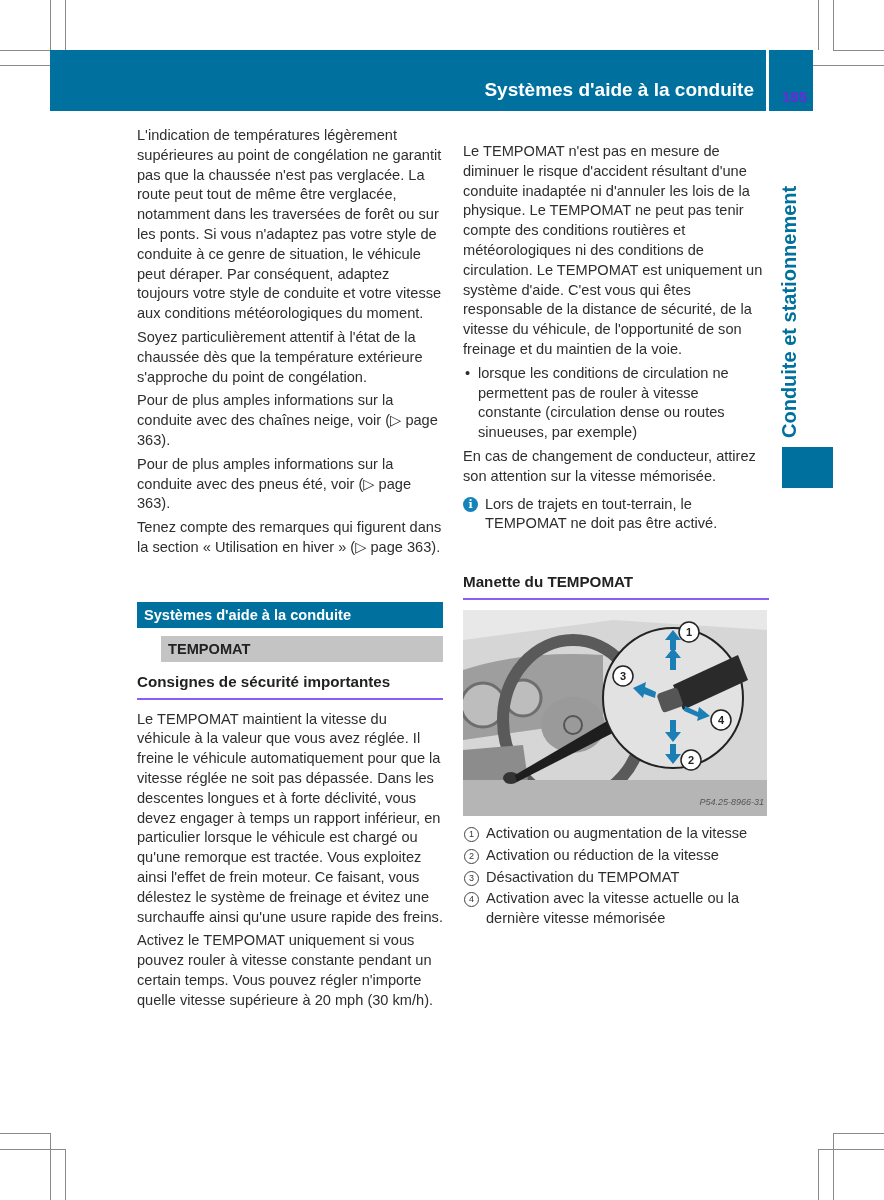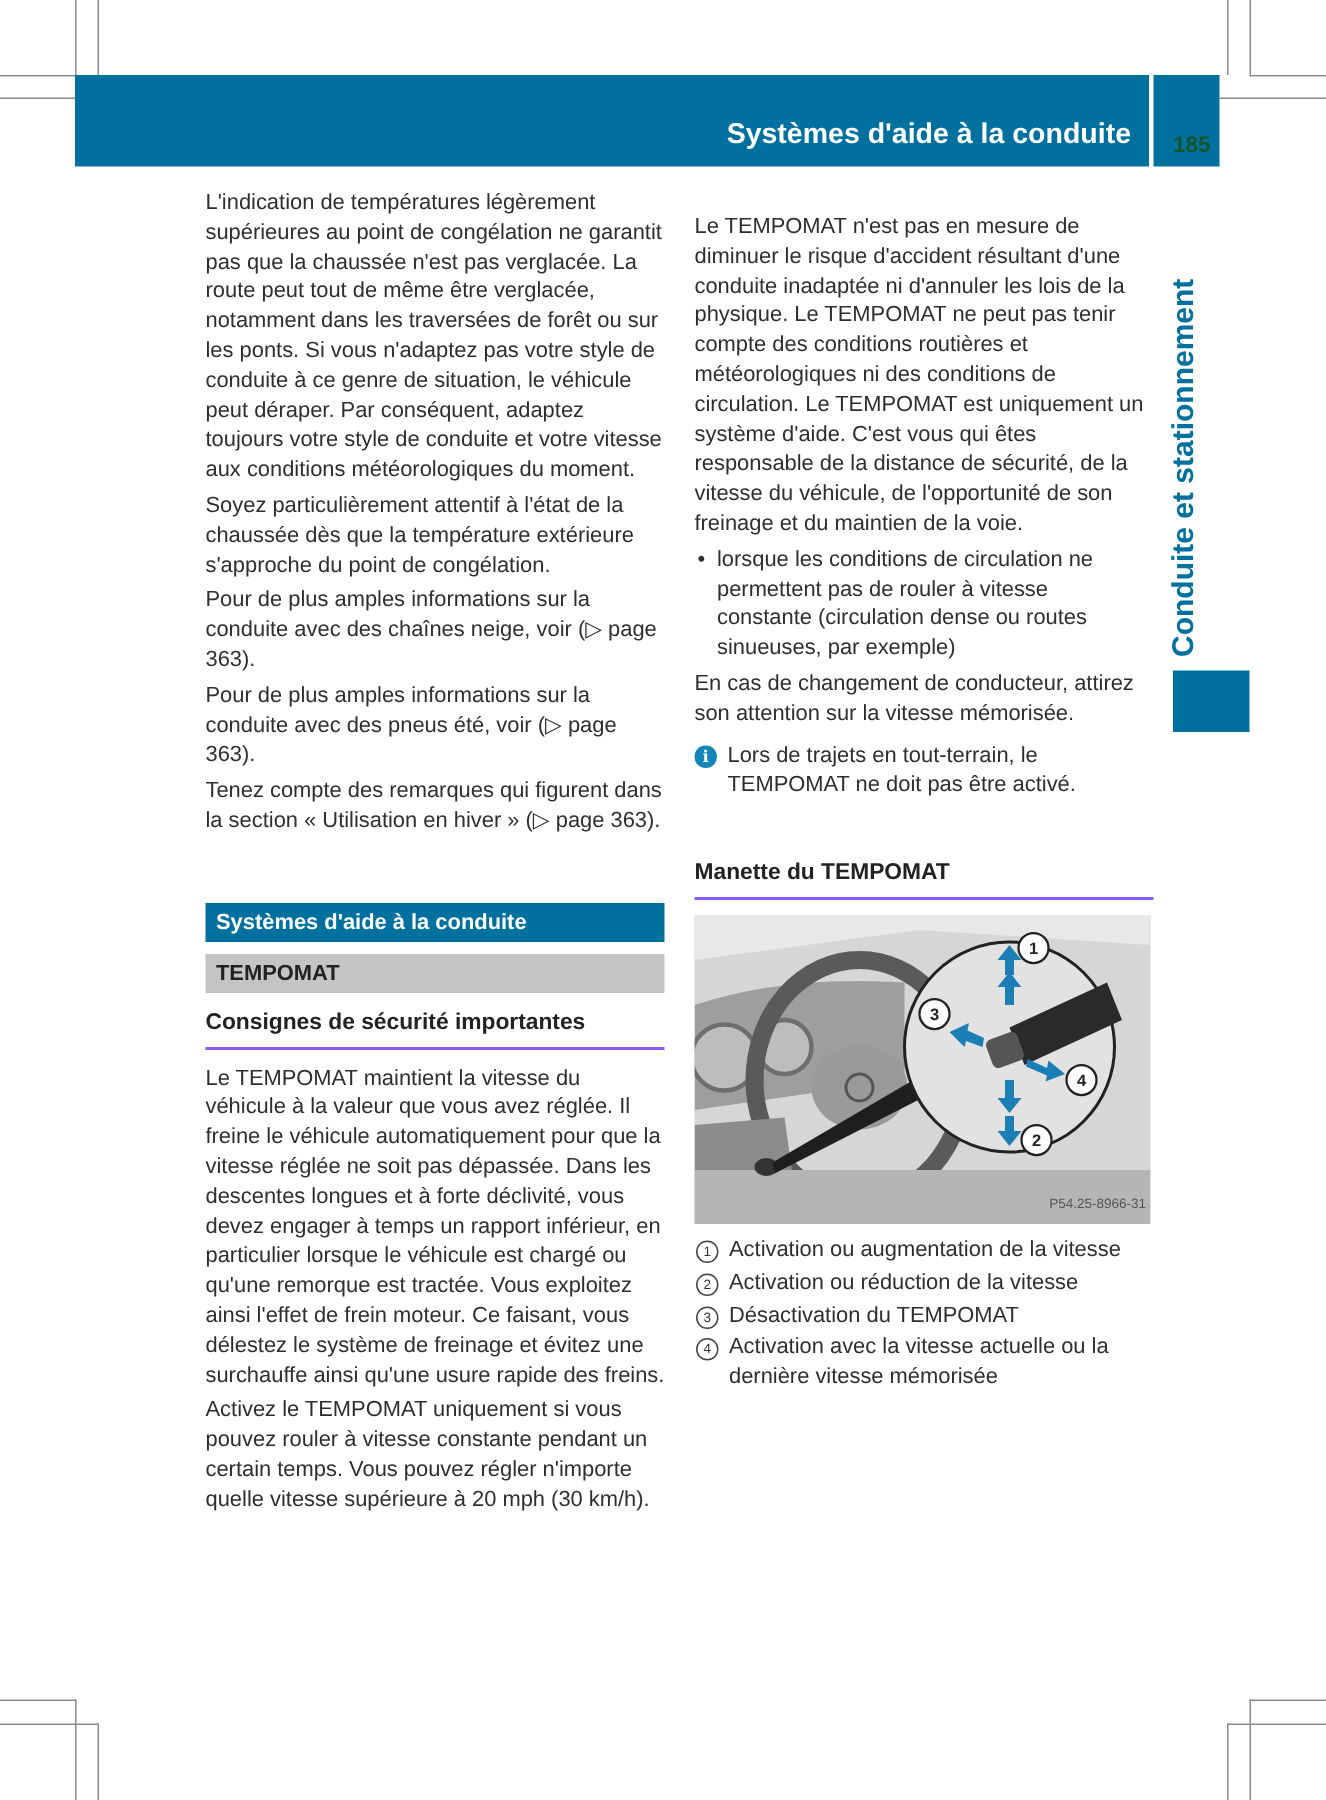--- a/index.html
+++ b/index.html
@@ -14,40 +14,40 @@
     background: #00709f;
   }
   .header-title {
     position: absolute; right: 130px; top: 50px; height: 61px; line-height: 1;
     color: #fff; font-weight: bold; font-size: 19px;
     display: flex; align-items: flex-end; padding-bottom: 12px; box-sizing: border-box;
   }
   .header-sep { position: absolute; left: 767px; top: 50px; width: 2px; height: 61px; background: #fff; }
   .header-num-box { position: absolute; left: 769px; top: 50px; width: 44px; height: 61px; background: #00709f; }
   .header-num {
-    position: absolute; left: 782px; top: 88px; color: #14532d; font-weight: bold; font-size: 15px;
+    position: absolute; left: 782px; top: 88px; color: #6d28d9; font-weight: bold; font-size: 15px;
   }
   .side-tab-text {
     position: absolute; left: 778px; top: 438px;
     transform: rotate(-90deg); transform-origin: left top;
     color: #00709f; font-weight: bold; font-size: 20px; white-space: nowrap;
   }
   .side-tab-block { position: absolute; left: 782px; top: 447px; width: 51px; height: 41px; background: #00709f; }
 
   .col { position: absolute; font-size: 14.6px; line-height: 19.8px; color: #2e2e2e; }
   .col-left { left: 137px; top: 126px; width: 306px; }
   .col-right { left: 463px; top: 142px; width: 306px; }
   .col p { margin: 0 0 4px 0; }
   .section-bar {
     background: #00709f; color: #fff; font-weight: bold; font-size: 14.6px;
     padding: 3px 7px; height: 20px; line-height: 20px; margin-top: 44px;
   }
   .subsection-bar {
     background: #c4c4c4; color: #222; font-weight: bold; font-size: 14.6px;
-    padding: 3px 7px; height: 20px; line-height: 20px; margin-top: 8px;
+    padding: 3px 7px; height: 20px; line-height: 20px; margin-top: 8px; margin-left: 24px;
   }
   .heading {
     font-weight: bold; font-size: 15.2px; color: #222;
     padding: 10px 0 6px 0; border-bottom: 2px solid #8b5cf6; margin-bottom: 10px;
   }
   ul.bullets { list-style: none; padding: 0; margin: 0 11px 2px 0; }
   ul.bullets li { position: relative; padding-left: 15px; margin-bottom: 4px; }
   ul.bullets li::before { content: "•"; position: absolute; left: 2px; top: 0; }
   .info-note { position: relative; padding-left: 22px; margin-top: 8px; }
   .info-icon {
@@ -155,21 +155,21 @@
         <circle cx="258" cy="110" r="10"></circle>
         <circle cx="228" cy="150" r="10"></circle>
       </g>
       <g fill="#222" font-family="Liberation Sans, sans-serif" font-size="11" font-weight="bold" text-anchor="middle">
         <text x="226" y="26">1</text>
         <text x="160" y="70">3</text>
         <text x="258" y="114">4</text>
         <text x="228" y="154">2</text>
       </g>
     </svg>
-    <span style="position:absolute; right:3px; bottom:3px; font-size:9px; color:#555;">P54.25-8966-31</span>
+    <span style="position:absolute; right:3px; bottom:3px; font-size:9px; color:#555;font-style:italic;">P54.25-8966-31</span>
   </div>
 
   <div class="legend">
     <div class="legend-item">
       <span class="legend-num">1</span>
       <span>Activation ou augmentation de la vitesse</span>
     </div>
     <div class="legend-item">
       <span class="legend-num">2</span>
       <span>Activation ou réduction de la vitesse</span>

